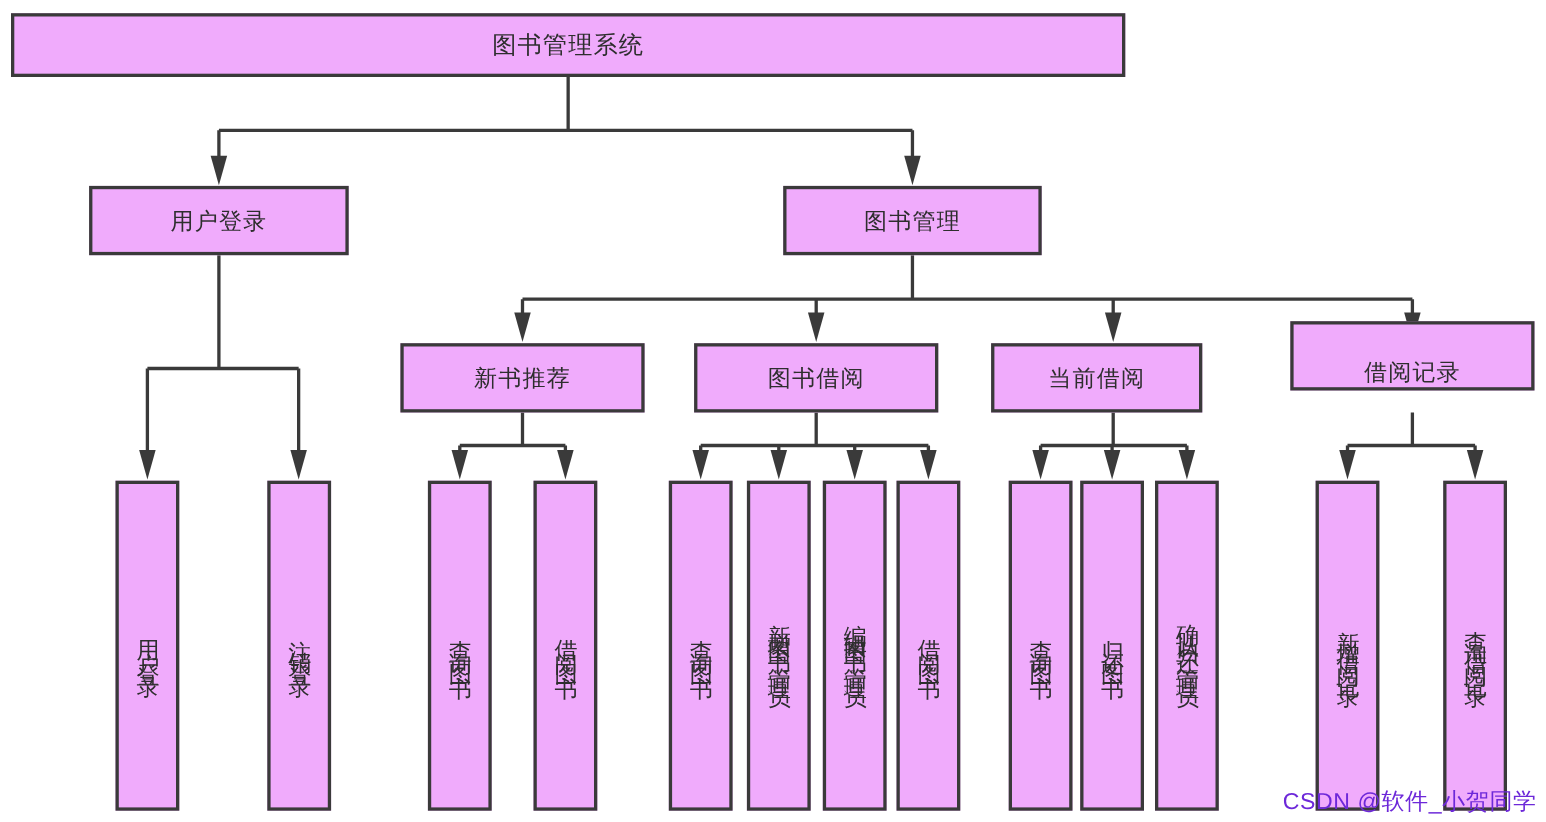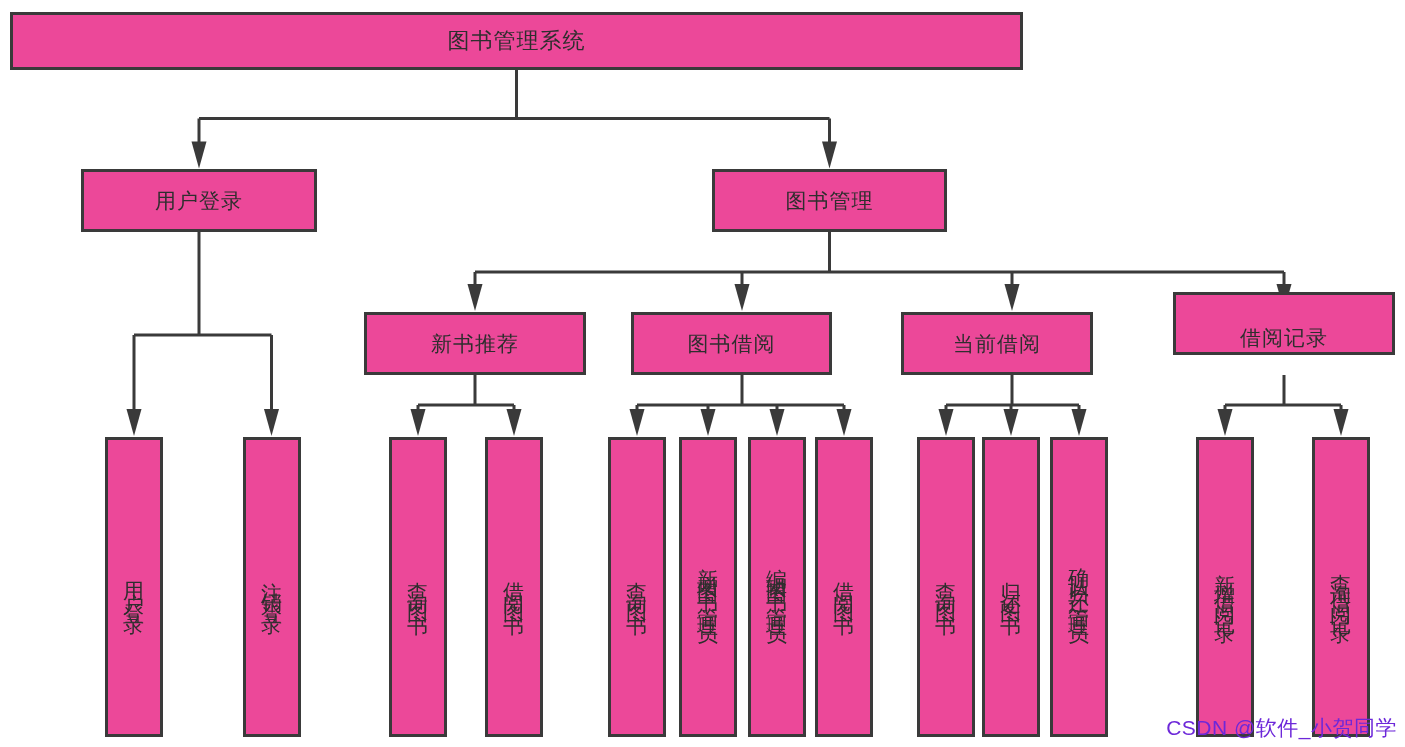--- a/index.html
+++ b/index.html
@@ -7,21 +7,21 @@
     position:relative;
     width:1405px;height:747px;
     background:#ffffff;
     font-family:"Liberation Sans", sans-serif;
     overflow:hidden;
   }
   .connectors{position:absolute;left:0;top:0;width:1405px;height:747px;pointer-events:none;}
   .node{
     position:absolute;
     box-sizing:border-box;
-    background:#ec4899;
+    background:#f0abfc;
     border:3px solid #3a3a3a;
     display:flex;align-items:center;justify-content:center;
     color:#2e2e2e;
     z-index:2;
   }
   .hnode{height:63px;font-size:21px;letter-spacing:1px;}
   .root{left:10px;top:12px;width:1013px;height:58px;font-size:22px;}
   .leaf{
     top:437px;width:58px;height:300px;
   }
@@ -89,21 +89,21 @@
   <div class="node hnode" style="left:81px;top:169px;width:236px;">
     <span>用户登录</span>
   </div>
   <div class="node hnode" style="left:364px;top:312px;width:222px;">
     <span>新书推荐</span>
   </div>
 
   <div class="node hnode" style="left:712px;top:169px;width:235px;">
     <span>图书管理</span>
   </div>
-  <div class="node hnode" style="left:631px;top:312px;width:201px;">
+  <div class="node hnode" style="left:631px;top:312px;width:222px;">
     <span>图书借阅</span>
   </div>
   <div class="node hnode" style="left:901px;top:312px;width:192px;">
     <span>当前借阅</span>
   </div>
   <div class="node hnode" style="left:1173px;top:292px;width:222px;align-items:flex-end;">
     <span>借阅记录</span>
   </div>
 
   <div class="node leaf" style="left:105px;">

